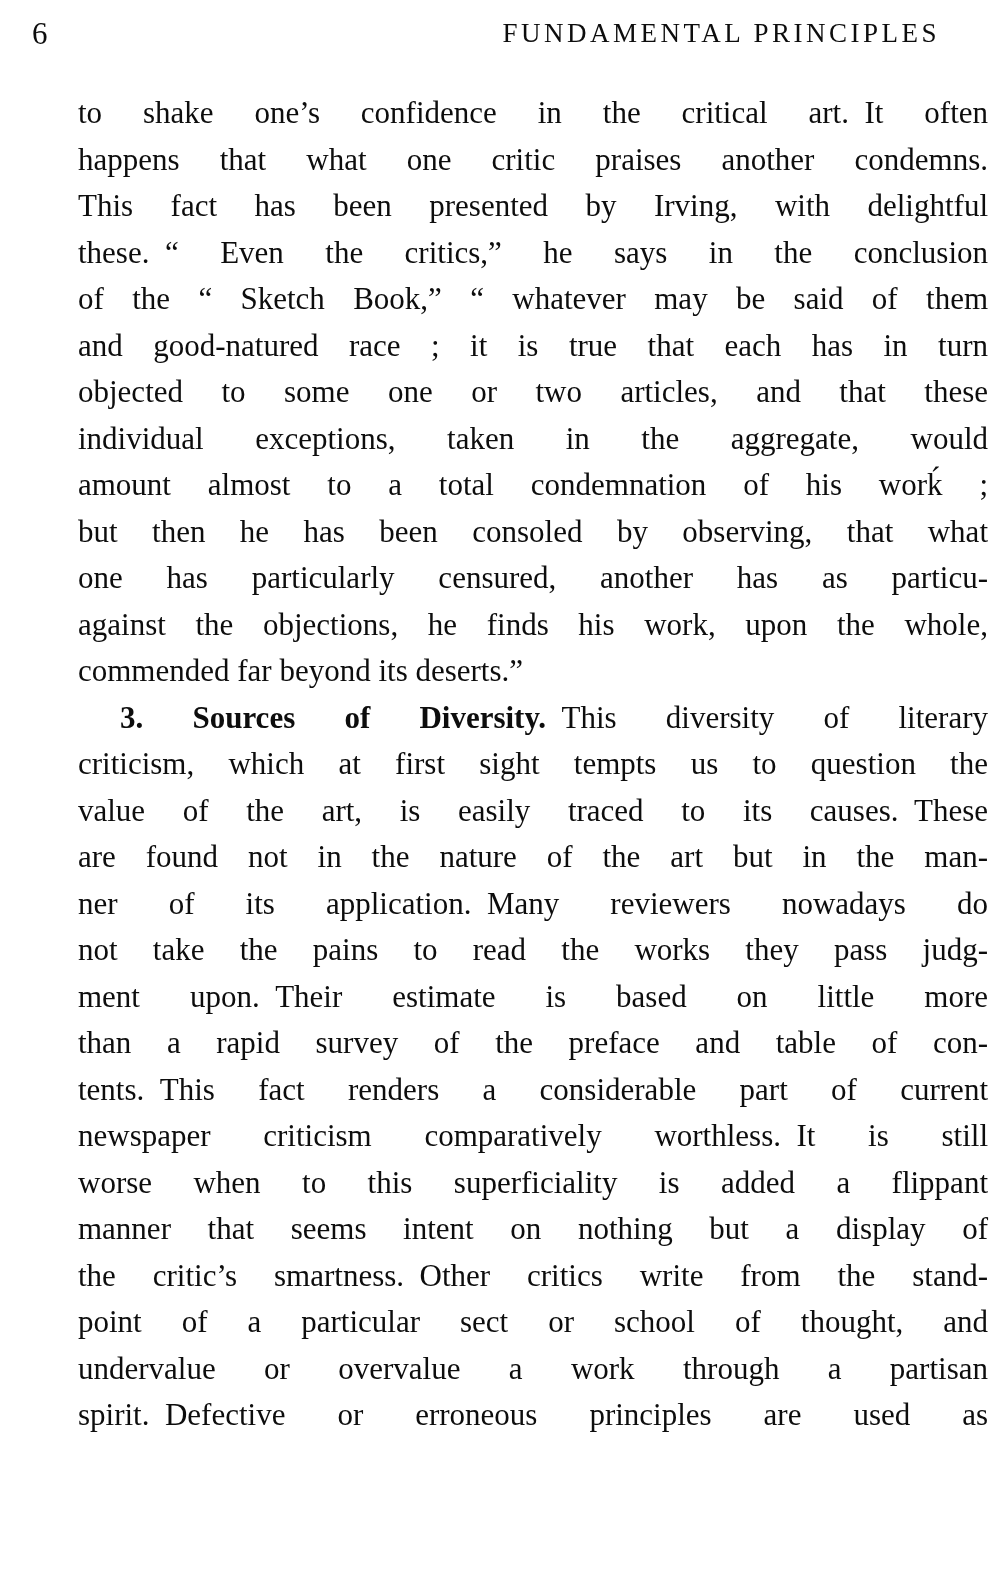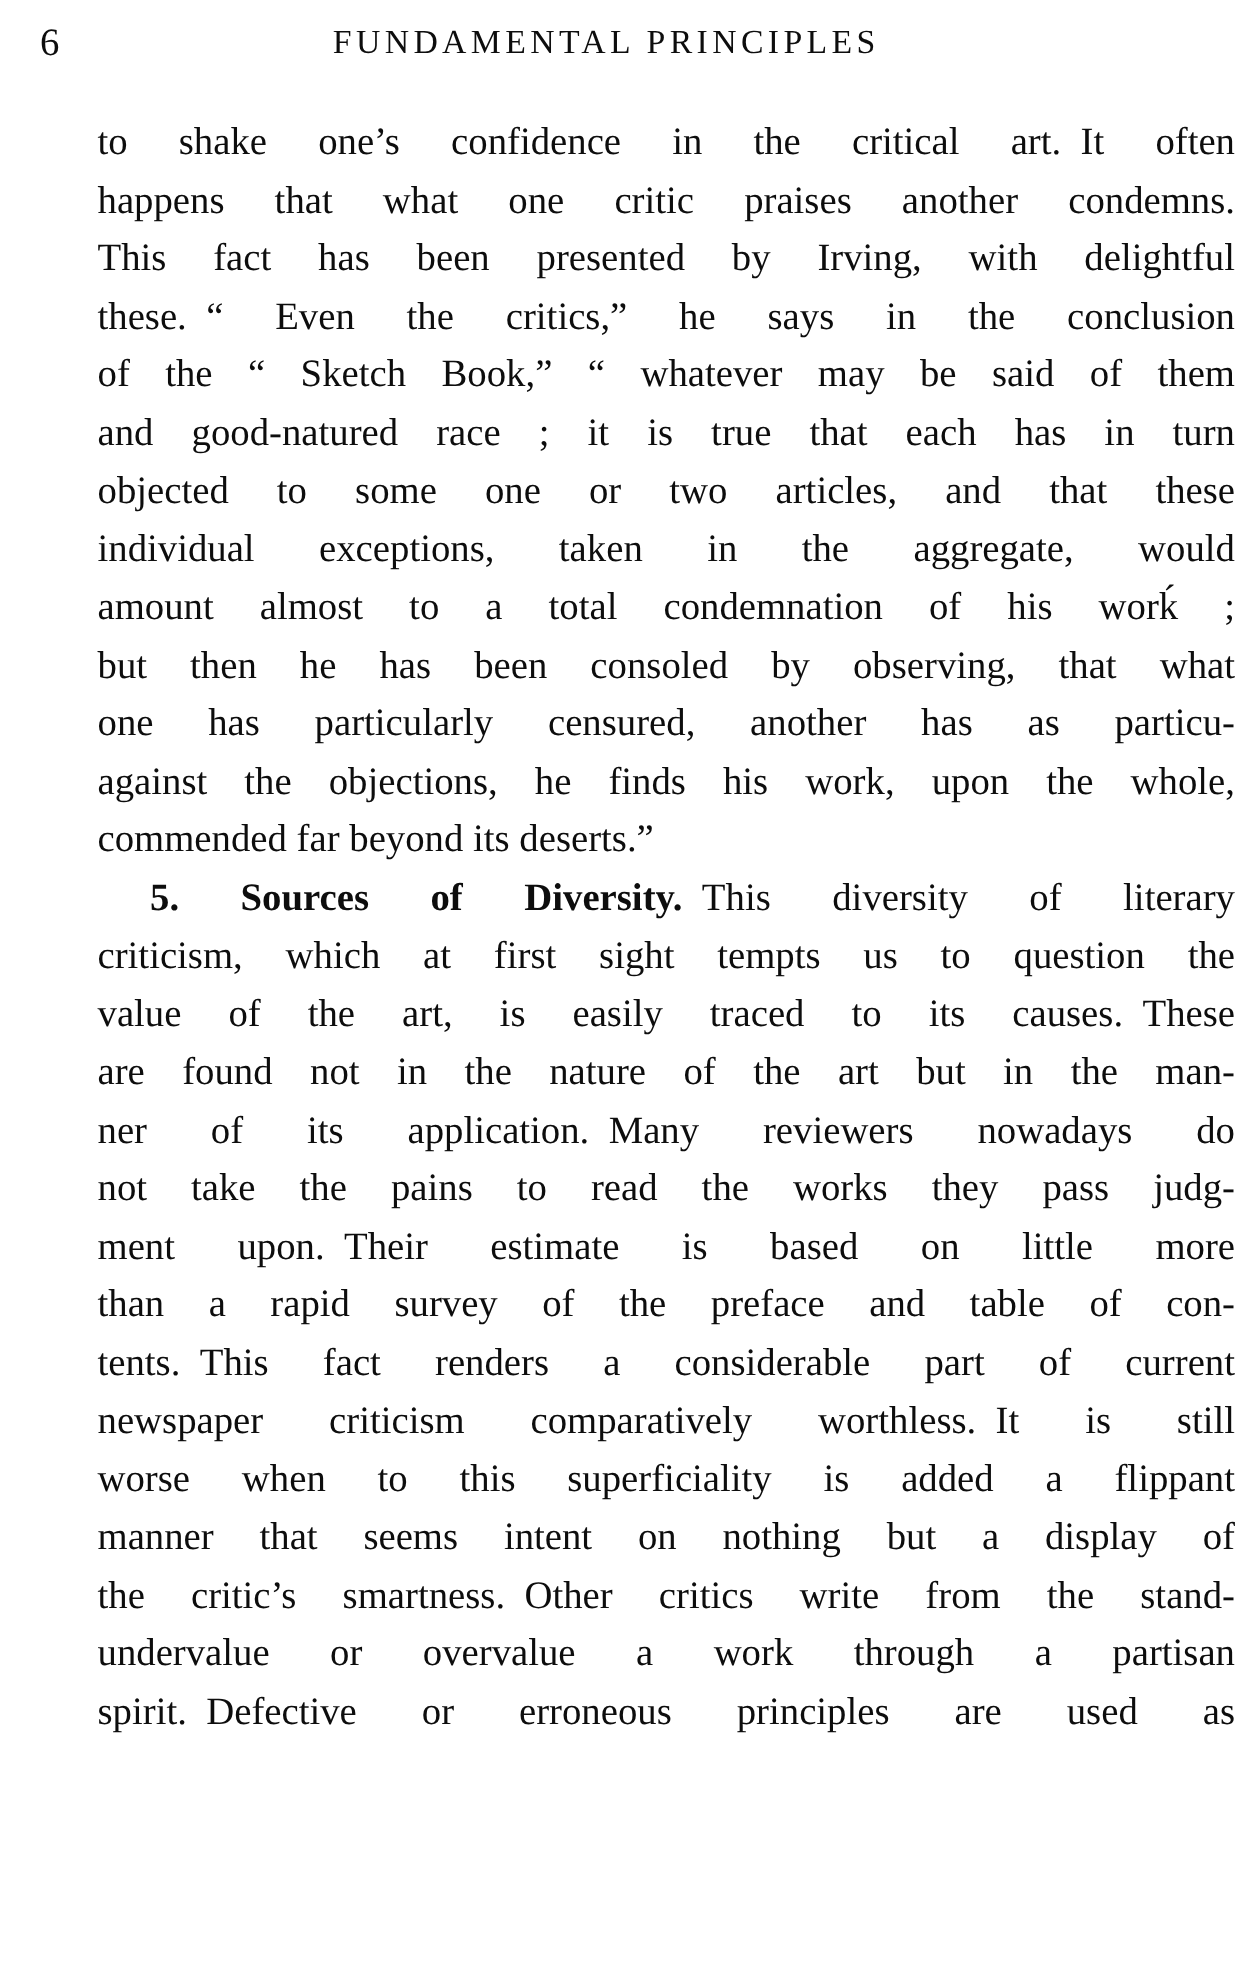--- a/index.html
+++ b/index.html
@@ -24,21 +24,21 @@
     height: 44px;
   }
   .page-number {
     position: absolute;
     left: 2px;
     top: 2px;
     font-size: 31px;
     font-weight: normal;
   }
   .running-title {
-    text-align: center;
+    text-align: right;
     font-size: 27px;
     letter-spacing: 3.5px;
     padding-top: 4px;
     white-space: nowrap;
   }
   .text-block {
     position: absolute;
     left: 30px;
     top: 90px;
     width: 910px;
@@ -83,31 +83,32 @@
       <div class="line">objected to some one or two articles, and that these</div>
       <div class="line">individual exceptions, taken in the aggregate, would</div>
       <div class="line">amount almost to a total condemnation of his worḱ ;</div>
       <div class="line">but then he has been consoled by observing, that what</div>
       <div class="line">one has particularly censured, another has as particu-</div>
       <div class="line">against the objections, he finds his work, upon the whole,</div>
       <div class="line para-end">commended far beyond its deserts.”</div>
     </div>
 
     <div>
-      <div class="line indent"><span class="lead-bold">5. Sources of Diversity.</span><span> This diversity of literary</span></div>
+      <div class="line indent"><span class="lead-bold">3. Sources of Diversity.</span><span> This diversity of literary</span></div>
       <div class="line">criticism, which at first sight tempts us to question the</div>
       <div class="line">value of the art, is easily traced to its causes. These</div>
       <div class="line">are found not in the nature of the art but in the man-</div>
       <div class="line">ner of its application. Many reviewers nowadays do</div>
       <div class="line">not take the pains to read the works they pass judg-</div>
       <div class="line">ment upon. Their estimate is based on little more</div>
       <div class="line">than a rapid survey of the preface and table of con-</div>
       <div class="line">tents. This fact renders a considerable part of current</div>
       <div class="line">newspaper criticism comparatively worthless. It is still</div>
       <div class="line">worse when to this superficiality is added a flippant</div>
       <div class="line">manner that seems intent on nothing but a display of</div>
       <div class="line">the critic’s smartness. Other critics write from the stand-</div>
+      <div class="line">point of a particular sect or school of thought, and</div>
       <div class="line">undervalue or overvalue a work through a partisan</div>
       <div class="line">spirit. Defective or erroneous principles are used as</div>
     </div>
 
   </div>
 </div>
 
 </body></html>

